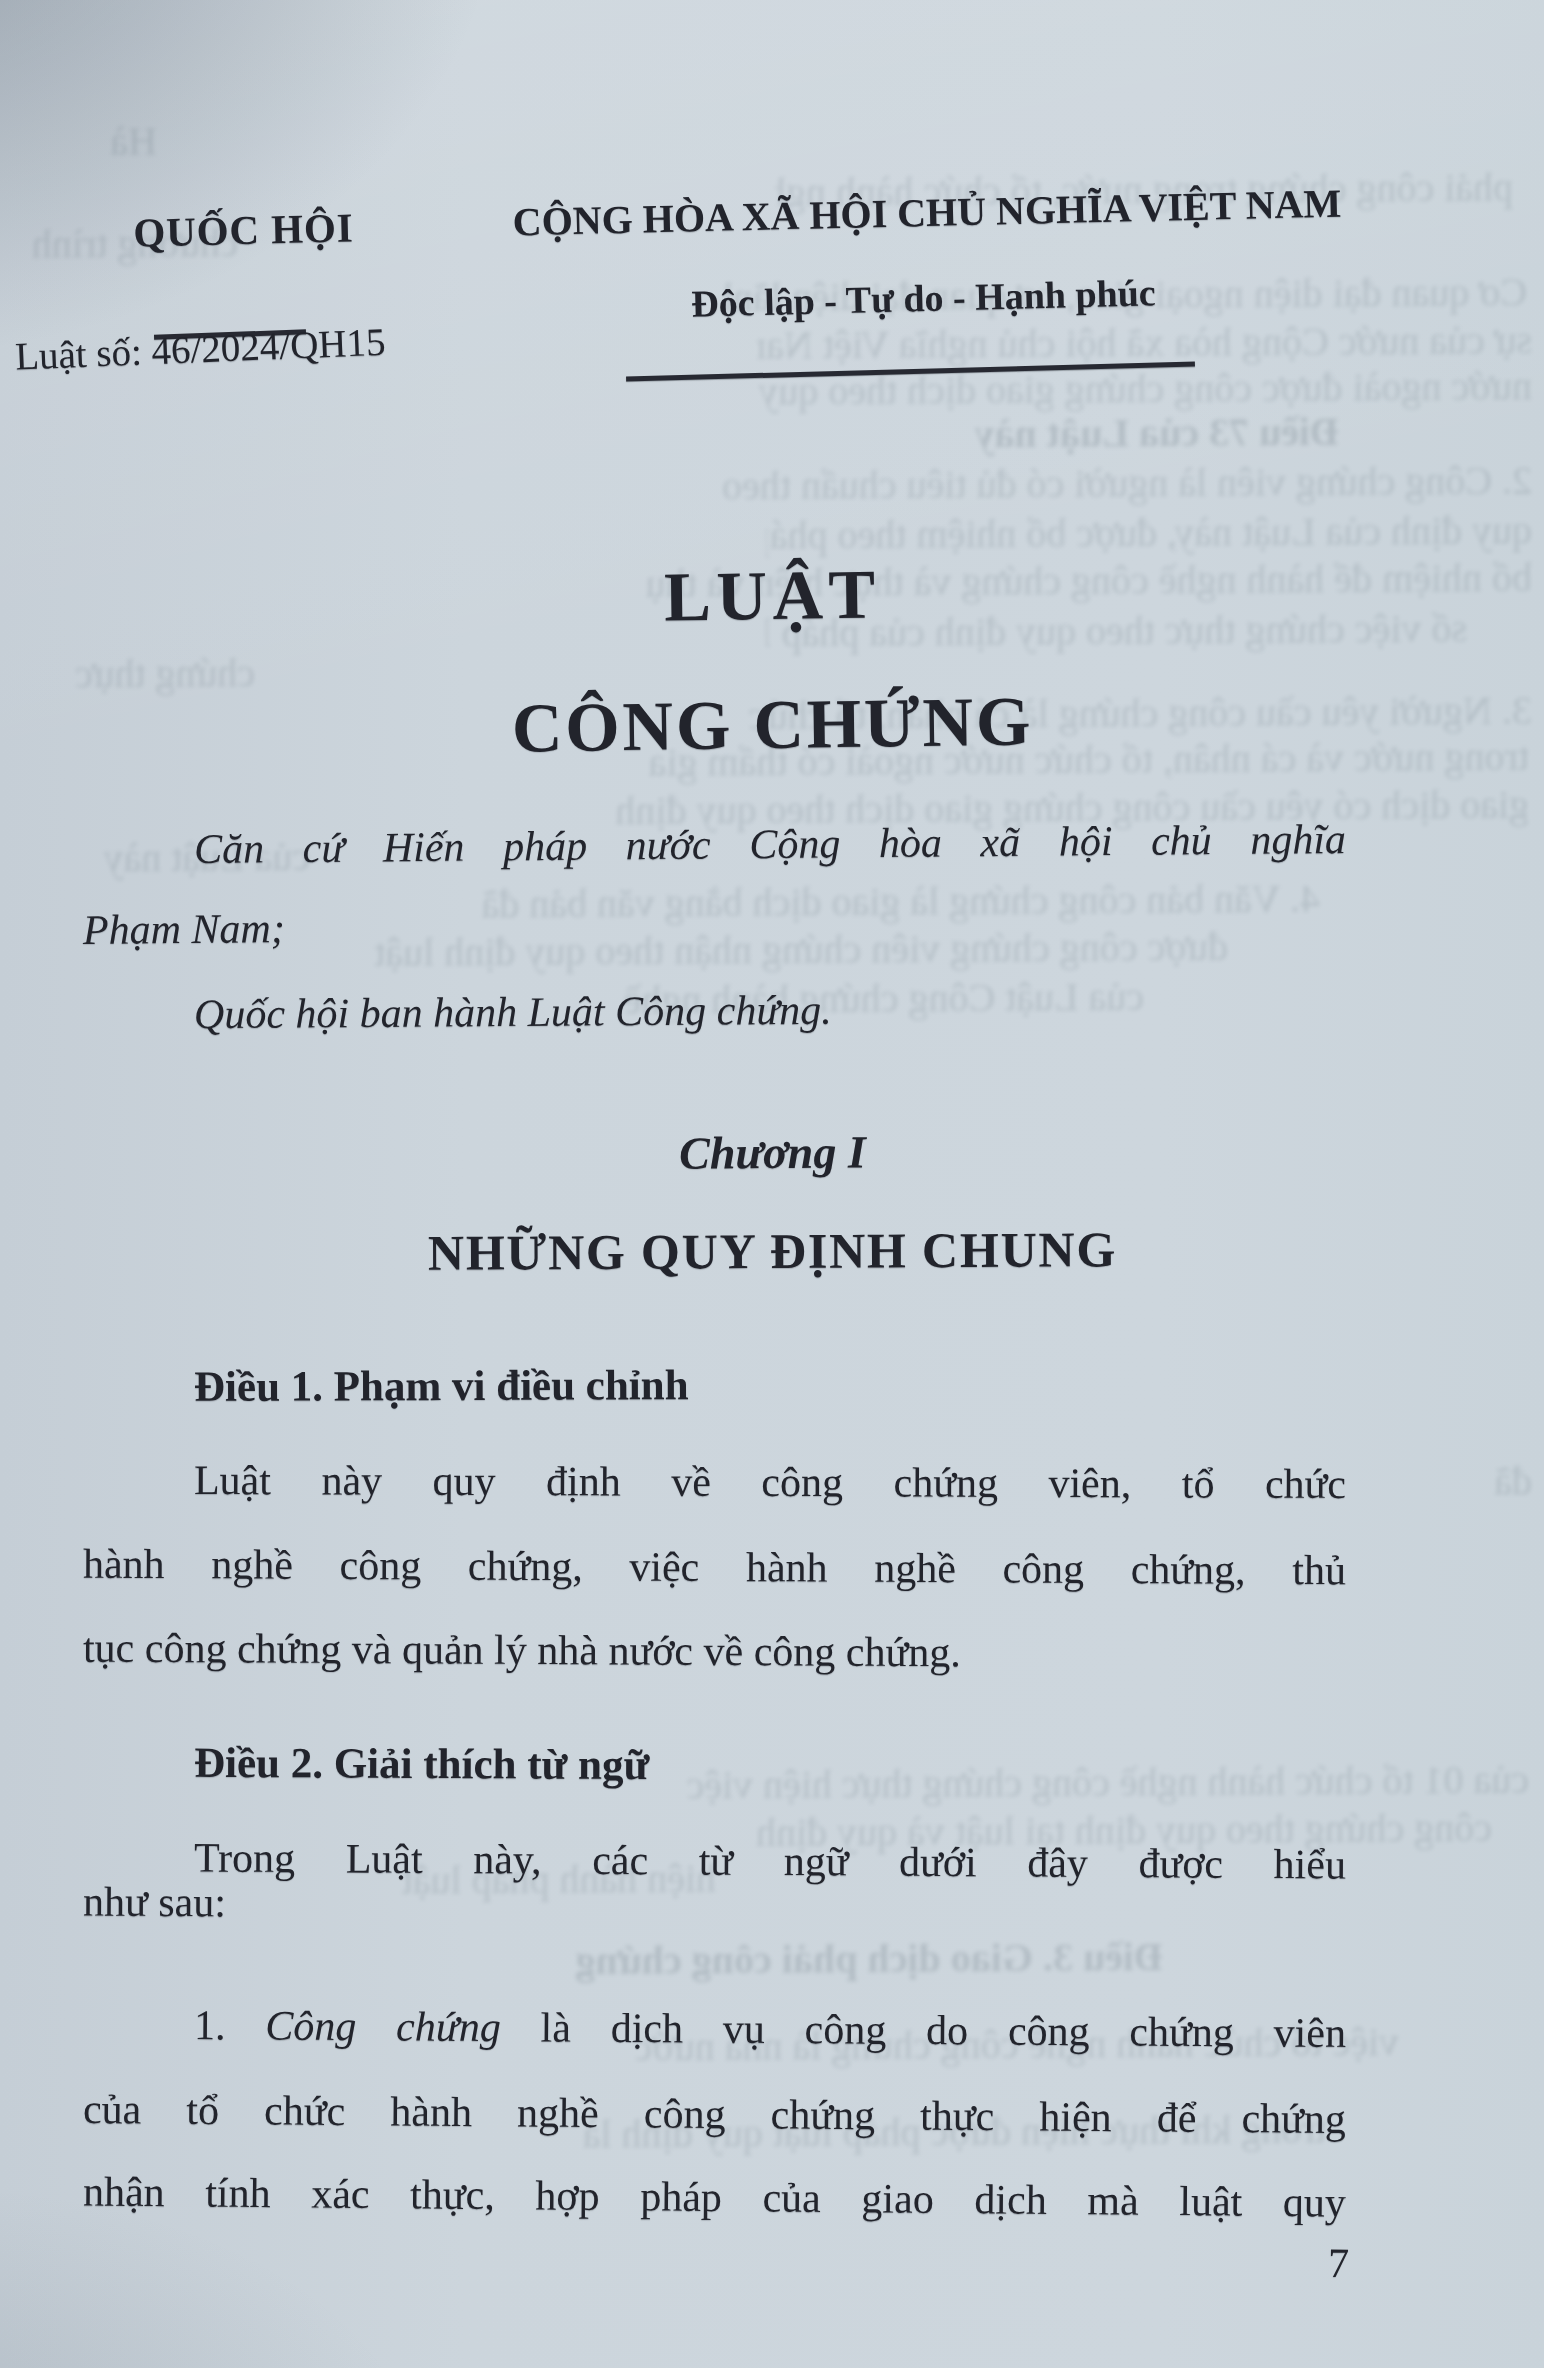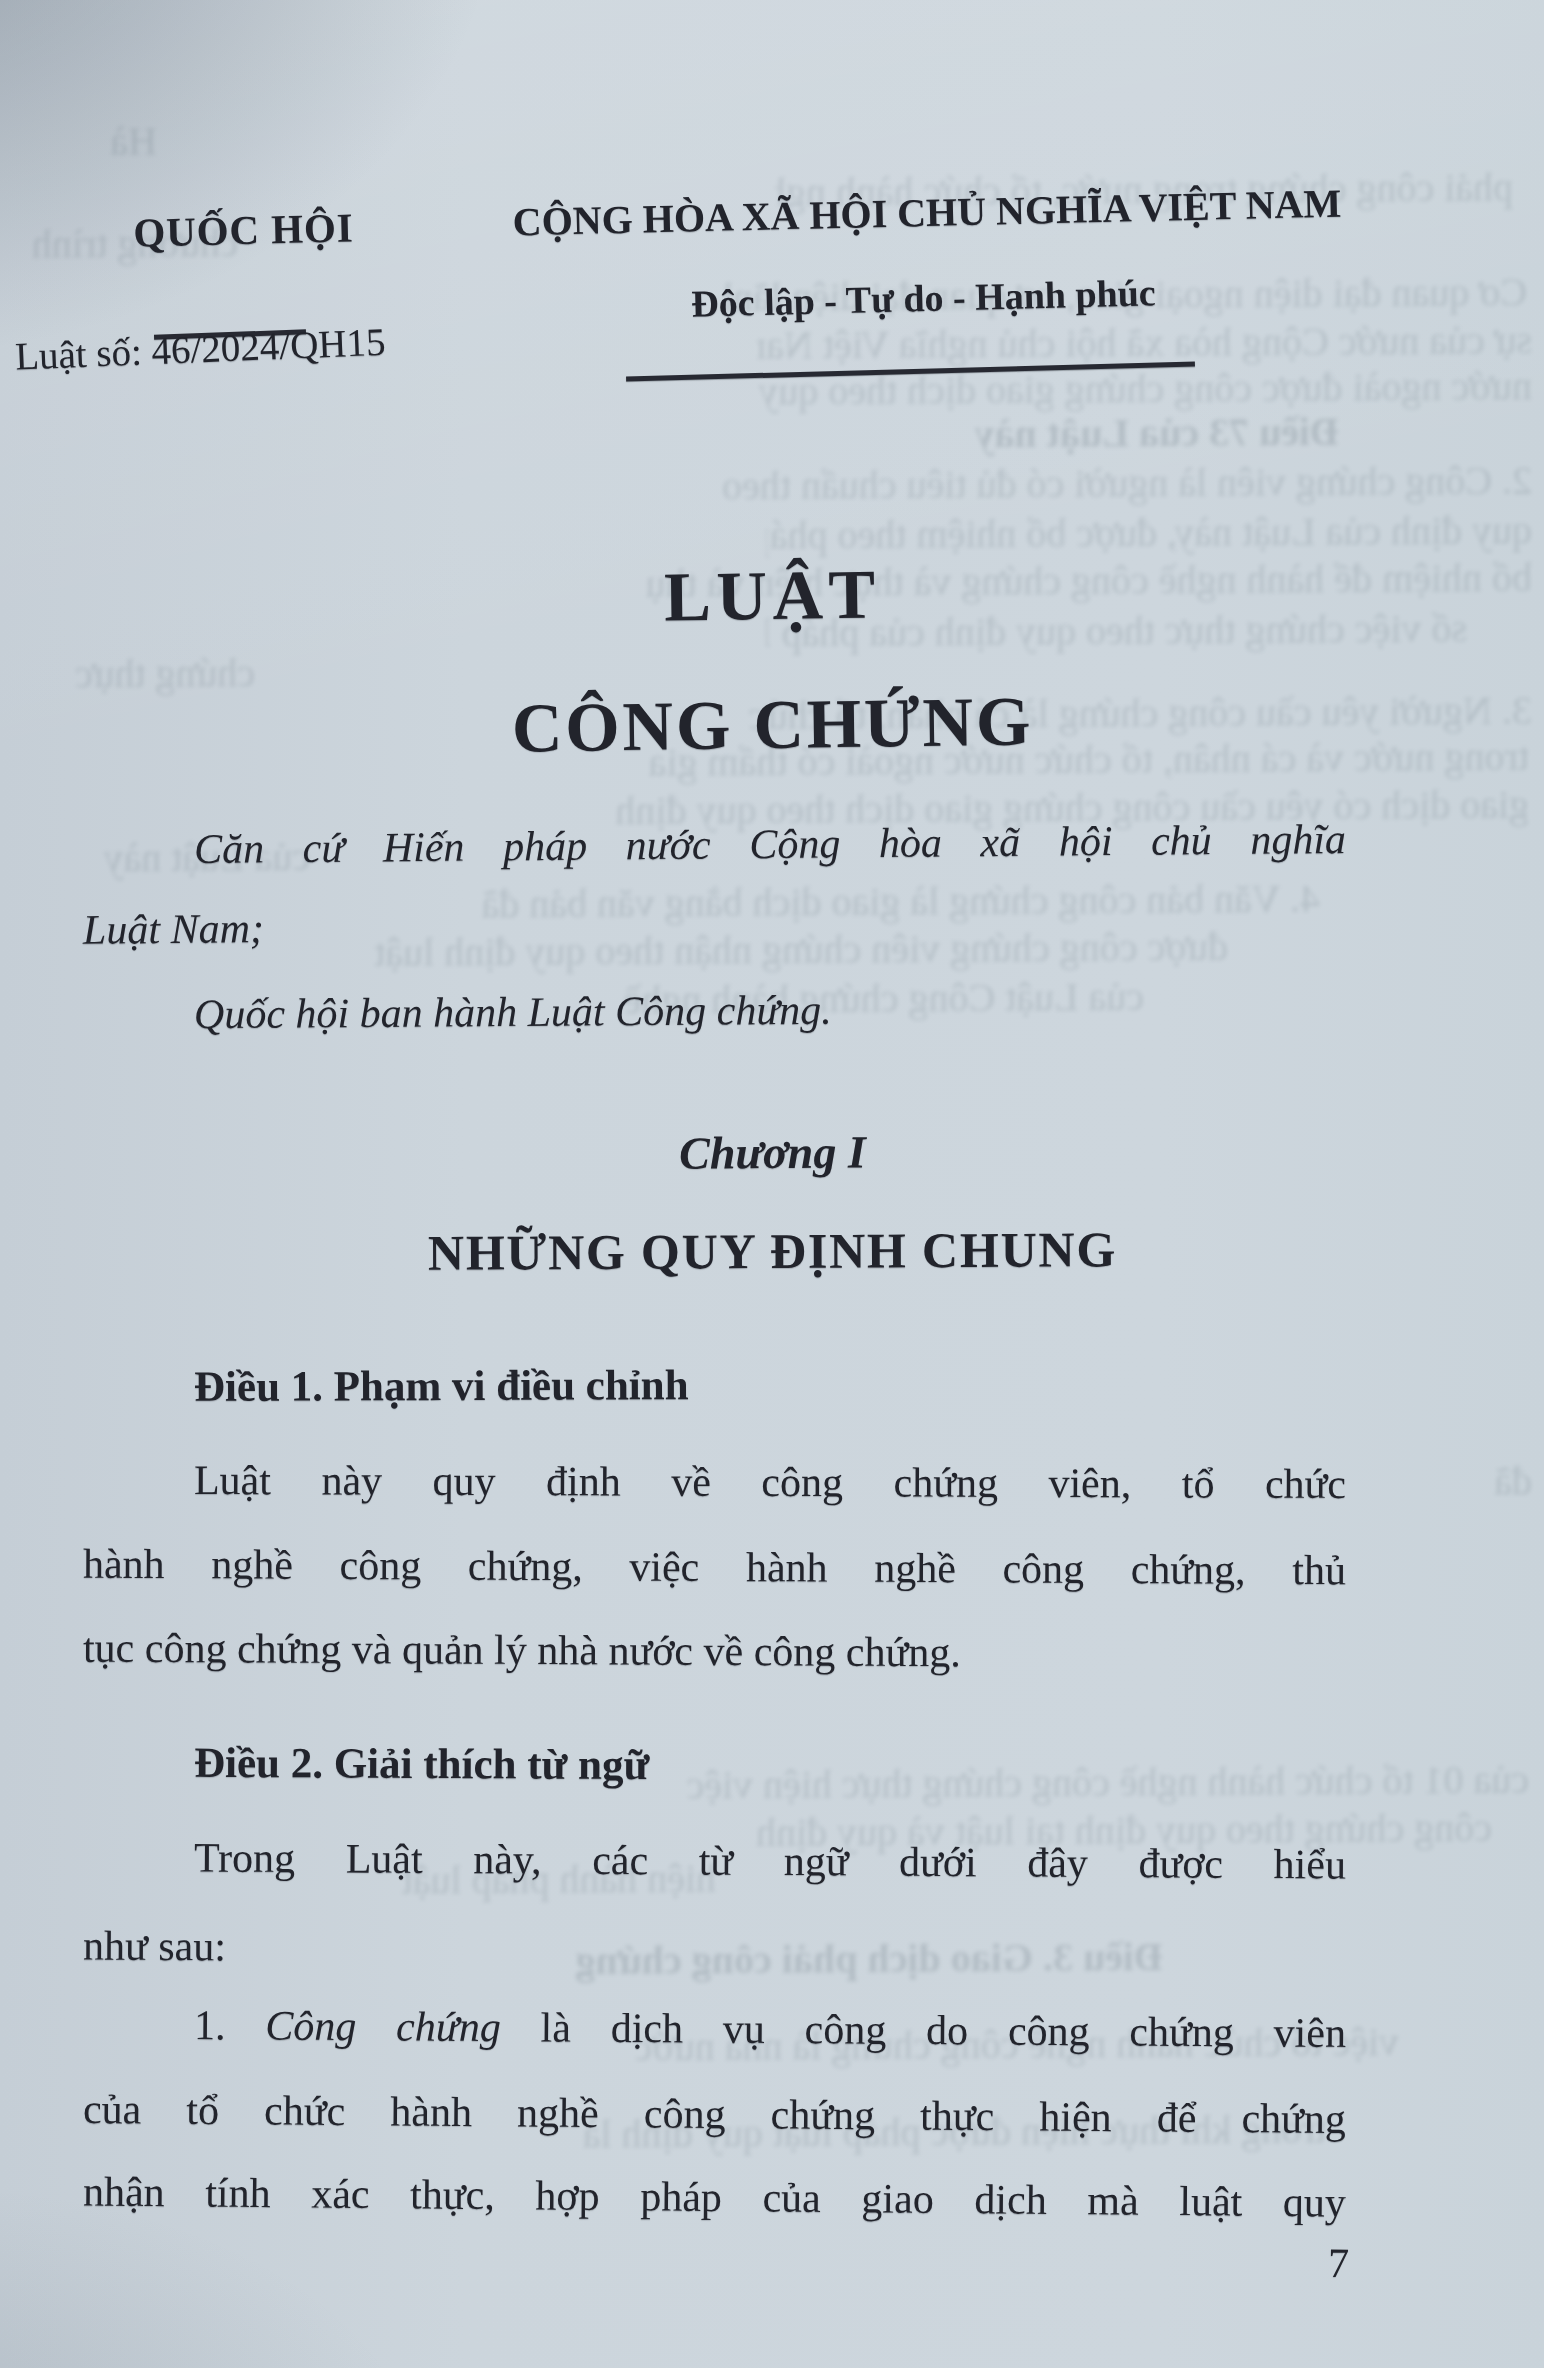--- a/index.html
+++ b/index.html
@@ -49,21 +49,21 @@
   #chapter-label{left:0;top:1124px;width:1545px;font-size:46px;text-align:center;transform:rotate(-.4deg);}
   #chapter-title{left:0;top:1220px;width:1545px;font-size:50px;letter-spacing:1.8px;text-align:center;transform:rotate(-.3deg);}
 
   #art1-heading{left:194px;top:1359px;font-size:43px;transform:rotate(-.2deg);}
   #art1-l1{left:194px;top:1456px;width:1152px;font-size:42px;transform:rotate(.2deg);}
   #art1-l2{left:83px;top:1541px;width:1263px;font-size:42px;transform:rotate(.3deg);}
   #art1-l3{left:83px;top:1624px;font-size:42px;transform:rotate(.3deg);}
 
   #art2-heading{left:194px;top:1737px;font-size:43px;transform:rotate(.3deg);}
   #art2-l1{left:194px;top:1835px;width:1152px;font-size:42px;transform:rotate(.35deg);}
-  #art2-l2{left:83px;top:1920px;font-size:42px;transform:rotate(.35deg);text-align:center;}
+  #art2-l2{left:83px;top:1876px;font-size:42px;transform:rotate(.35deg);text-align:center;}
   #art2-l3{left:194px;top:2003px;width:1152px;font-size:42px;transform:rotate(.4deg);}
   #art2-l4{left:83px;top:2088px;width:1263px;font-size:42px;transform:rotate(.45deg);}
   #art2-l5{left:83px;top:2171px;width:1263px;font-size:42px;transform:rotate(.5deg);}
 
   #page-number{left:1311px;top:2237px;width:55px;font-size:42px;text-align:center;transform:rotate(.5deg);}
 </style>
 </head>
 <body>
 
 <div class="page">
@@ -100,21 +100,21 @@
   <div class="rule" id="issuer-rule"></div>
   <div class="ink b" id="nation-name">CỘNG HÒA XÃ HỘI CHỦ NGHĨA VIỆT NAM</div>
   <div class="ink b" id="motto">Độc lập - Tự do - Hạnh phúc</div>
   <div class="rule" id="motto-rule"></div>
   <div class="ink" id="law-number">Luật số: 46/2024/QH15</div>
 
   <div class="ink b" id="title-l1">LUẬT</div>
   <div class="ink b" id="title-l2">CÔNG CHỨNG</div>
 
   <div class="ink i just" id="pre-l1">Căn cứ Hiến pháp nước Cộng hòa xã hội chủ nghĩa</div>
-  <div class="ink i" id="pre-l2">Luật Nam;</div>
+  <div class="ink i" id="pre-l2">Phạm Nam;</div>
   <div class="ink i" id="pre-l3">Quốc hội ban hành Luật Công chứng.</div>
 
   <div class="ink b i" id="chapter-label">Chương I</div>
   <div class="ink b" id="chapter-title">NHỮNG QUY ĐỊNH CHUNG</div>
 
   <div class="ink b" id="art1-heading">Điều 1. Phạm vi điều chỉnh</div>
   <div class="ink just" id="art1-l1">Luật này quy định về công chứng viên, tổ chức</div>
   <div class="ink just" id="art1-l2">hành nghề công chứng, việc hành nghề công chứng, thủ</div>
   <div class="ink" id="art1-l3">tục công chứng và quản lý nhà nước về công chứng.</div>
 

